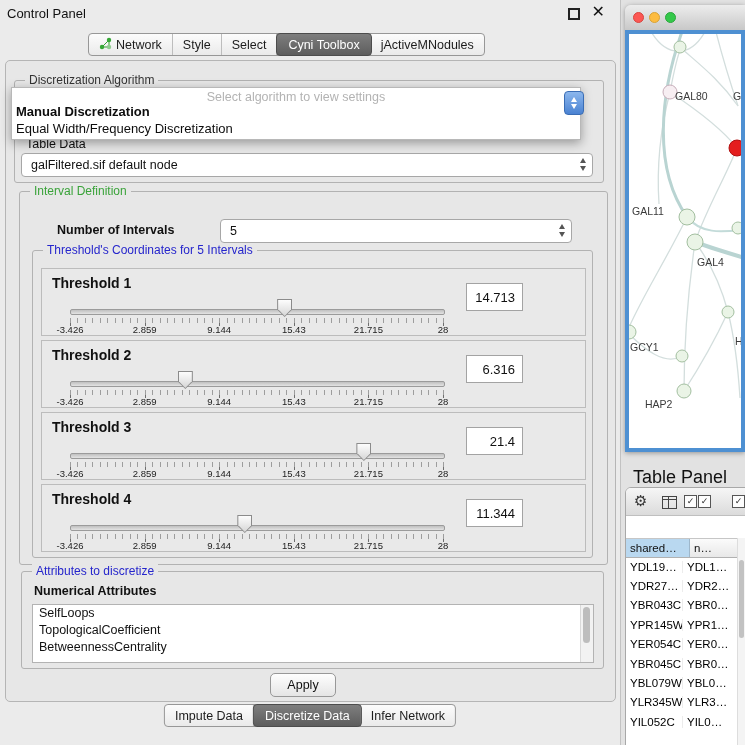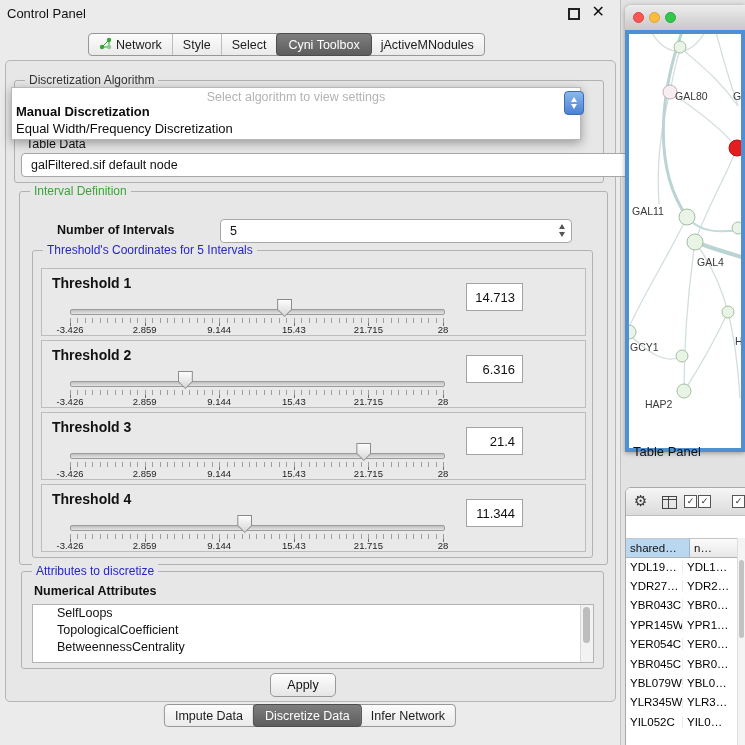--- a/index.html
+++ b/index.html
@@ -38,21 +38,21 @@
   .td-label { position:absolute; left:20px; top:76px; font-size:12.5px; color:#111; }
 
   .combo { position:absolute; height:22px; background:#fff; border:1px solid #a7a7a7;
            border-radius:4px; font-size:12.5px; }
   .combo-text { position:absolute; left:9px; top:4px; white-space:nowrap; color:#111; }
   .updown { position:absolute; right:6px; top:4px; display:flex; flex-direction:column; align-items:center; gap:3px; }
   .tri-up   { width:0; height:0; border-left:3.5px solid transparent; border-right:3.5px solid transparent; border-bottom:5px solid #555; }
   .tri-down { width:0; height:0; border-left:3.5px solid transparent; border-right:3.5px solid transparent; border-top:5px solid #555; }
   .tri-up.w { border-bottom-color:#fff; } .tri-down.w { border-top-color:#fff; }
 
-  .td-combo  { left:15px; top:92px; width:570px;padding-left:48px; }
+  .td-combo  { left:15px; top:92px; width:570px; }
   .interval-group { left:13px; top:130px; width:587px; height:372px; }
   .num-label { position:absolute; left:37px; top:31px; font-size:12.5px; font-weight:bold; color:#111; }
   .num-combo { left:200px; top:27px; width:350px; }
   .thresholds-group { left:12px; top:58px; width:559px; height:306px; }
 
   .th-box { position:absolute; left:8px; width:543px; height:66px; border:1px solid #bcbcbc; background:#e9e9e9; }
   .th-label { position:absolute; left:10px; top:6px; font-size:14px; font-weight:bold; color:#111; }
   .th-groove { position:absolute; left:28px; top:40px; width:373px; height:4px;
                background:linear-gradient(#c0c0c0,#e3e3e3); border:1px solid #9b9b9b; border-radius:2px; }
   .th-thumb { position:absolute; top:30px; width:15px; height:18px; z-index:3;
@@ -66,21 +66,21 @@
   .th-ticklabels { position:absolute; left:0; top:0; width:100%; height:100%; pointer-events:none; }
   .tick-label { position:absolute; top:55px; transform:translateX(-50%); font-size:9.5px; color:#222; }
   .th-value { position:absolute; left:424px; top:14px; width:57px; height:28px; background:#fff;
               border:1px solid #a3a3a3; font-size:13px; line-height:28px; text-align:right;
               padding-right:7px; box-sizing:border-box; color:#111; }
 
   .attr-group { left:15px; top:510px; width:581px; height:96px; }
   .attr-subtitle { position:absolute; left:12px; top:12px; font-size:12.5px; font-weight:bold; color:#111; }
   .attr-list { position:absolute; left:10px; top:32px; width:560px; height:57px; background:#fff;
                border:1px solid #b3b3b3; overflow:hidden; }
-  .attr-item { height:17px; line-height:17px; padding-left:24px; font-size:12.5px; color:#111; white-space:nowrap; }
+  .attr-item { height:17px; line-height:17px; padding-left:6px; font-size:12.5px; color:#111; white-space:nowrap; }
   .vscroll { position:absolute; right:0; top:0; width:12px; height:100%; background:#f2f2f2; border-left:1px solid #d9d9d9; }
   .vthumb { position:absolute; left:2px; top:2px; width:7px; height:36px; background:#bdbdbd; border-radius:4px; }
 
   .apply-btn { position:absolute; left:264px; top:612px; width:64px; height:22px; border:1px solid #989898;
                border-radius:5px; background:linear-gradient(#fefefe,#e5e5e5); font-size:12.5px;
                font-family:inherit; color:#111; }
 
   .combo-popup { position:absolute; left:5px; top:26px; width:568px; height:51px; background:#fff;
                  border:1px solid #b8b8b8; box-shadow:0 3px 10px rgba(0,0,0,0.35); z-index:40; }
   .popup-placeholder { position:absolute; left:0; top:2px; width:100%; text-align:center;
@@ -100,21 +100,21 @@
   .tl { position:absolute; top:7px; width:11px; height:11px; border-radius:50%; box-sizing:border-box; }
   .tl-red    { left:8px;  background:#fc5753; border:1px solid #d8453f; }
   .tl-yellow { left:24px; background:#fdbc40; border:1px solid #d9a336; }
   .tl-green  { left:40px; background:#34c84a; border:1px solid #2aa73c; }
   .net-body { position:absolute; left:0; top:25px; right:0; bottom:0; background:#fff;
               border:4px solid #4e90d2; overflow:hidden; }
   .net-body svg { position:absolute; left:0; top:0; }
   .net-body text { font-family:"Liberation Sans","DejaVu Sans",sans-serif; font-size:10.5px; fill:#3a3a3a; }
 
   
-  .table-panel-title { position:absolute; left:633px; top:444px; font-size:13px; color:#111; }
+  .table-panel-title { position:absolute; left:633px; top:467px; font-size:18px; color:#111; }
   .table-window { position:absolute; left:625px; top:487px; width:120px; height:258px; background:#fff;
                   border:1px solid #a8a8a8; border-radius:6px 0 0 0; overflow:hidden; }
   .tp-toolbar { position:absolute; left:0; top:0; right:0; height:27px;
                 background:linear-gradient(#f6f6f6,#dbdbdb); border-bottom:1px solid #bfbfbf; }
   .tp-gear { position:absolute; left:8px; top:4px; font-size:15px; color:#333; }
   .tp-cols { position:absolute; left:36px; top:8px; width:13px; height:11px; border:1px solid #444; }
   .tp-cols::before { content:""; position:absolute; left:5px; top:0; bottom:0; width:1px; background:#444; }
   .tp-cols::after  { content:""; position:absolute; left:0; right:0; top:2px; height:1px; background:#444; }
   .tp-chk { position:absolute; top:7px; width:11px; height:11px; border:1px solid #555; font-size:9px;
             line-height:11px; text-align:center; color:#2a2a2a; background:#fdfdfd; }

